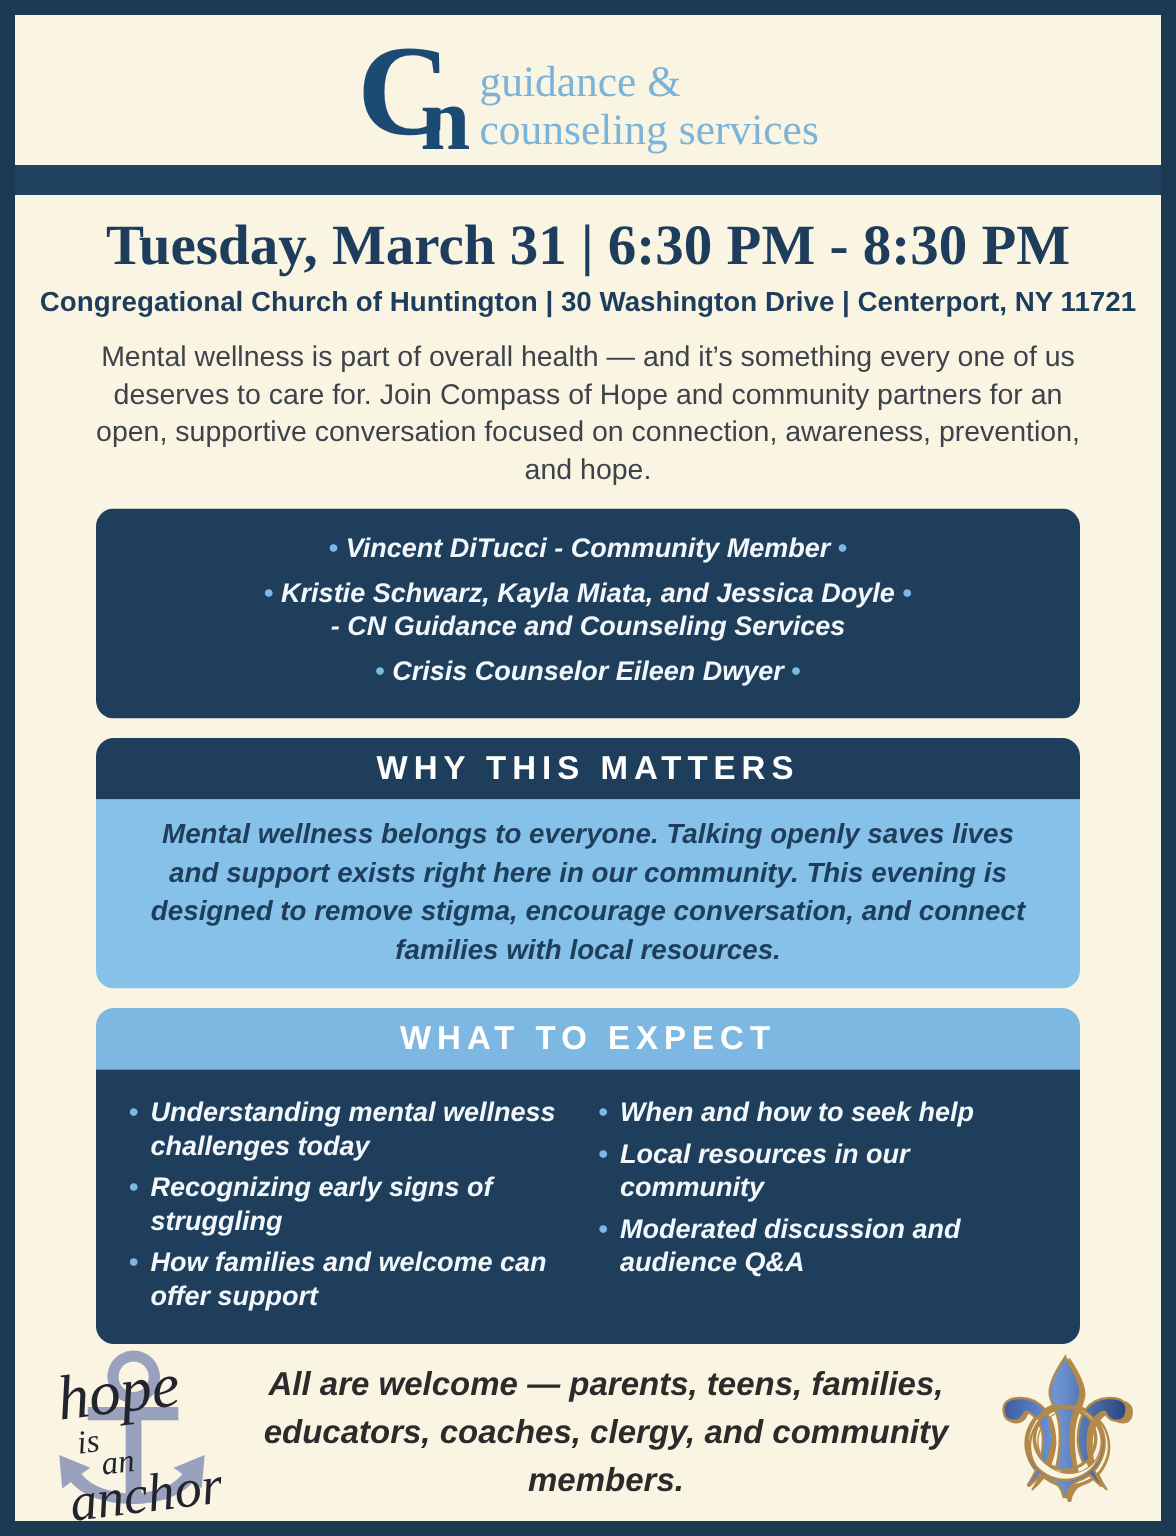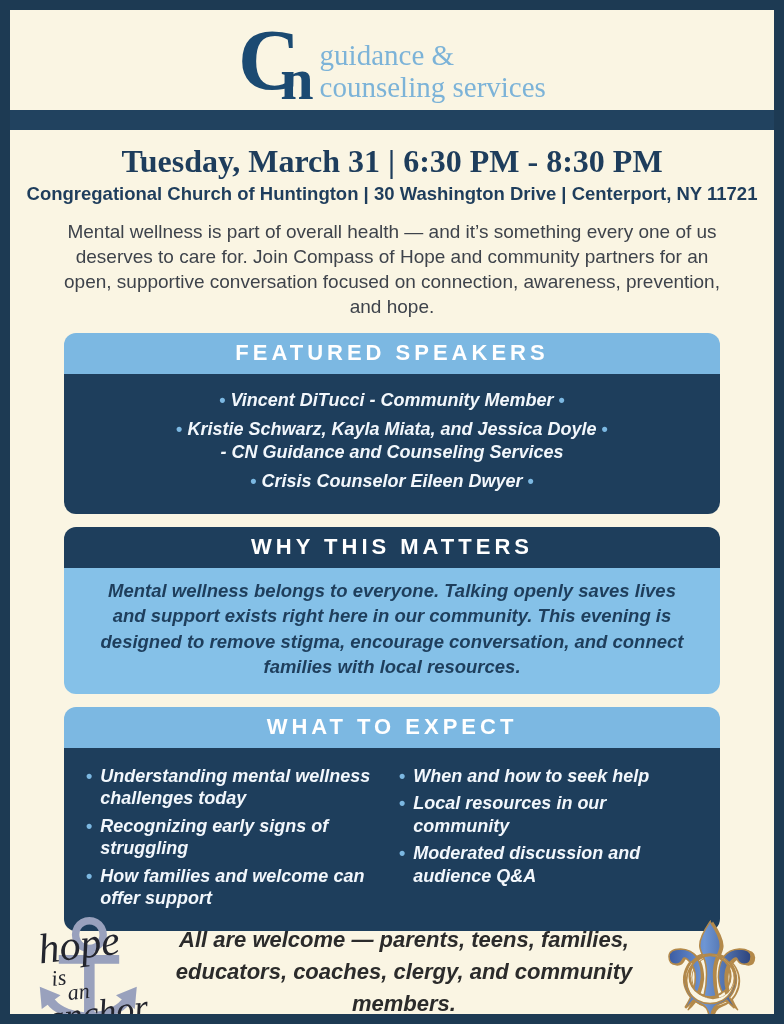--- a/index.html
+++ b/index.html
@@ -46,21 +46,21 @@
   .banner-title {
     font-family:"Liberation Serif", serif; font-weight:bold;
     font-size:52px; letter-spacing:2px; line-height:1.02;
     color:#7db9e4;
   }
   .banner-subtitle { color:#ffffff; font-size:22px; font-weight:bold; margin-top:3px; }
 
   
   .date-line {
     text-align:center; font-family:"Liberation Serif", serif;
-    font-weight:bold; font-size:32px; color:#1e3d5c; margin-top:14px; line-height:1.1;
+    font-weight:bold; font-size:38px; color:#1e3d5c; margin-top:14px; line-height:1.1;
   }
   .location-line { text-align:center; font-weight:bold; font-size:18.5px; color:#1e3d5c; margin-top:4px; }
 
   
   .intro {
     text-align:center; font-size:19px; color:#3e434b;
     width:676px; margin:14px auto 0; line-height:1.32;
   }
 
   
@@ -115,21 +115,20 @@
 
     <div class="banner">
     </div>
 
     <div class="date-line">Tuesday, March 31 | 6:30 PM - 8:30 PM</div>
     <div class="location-line">Congregational Church of Huntington | 30 Washington Drive | Centerport, NY 11721</div>
 
     <div class="intro">Mental wellness is part of overall health — and it’s something every one of us deserves to care for.  Join Compass of Hope and community partners for an open, supportive conversation focused on connection, awareness, prevention, and hope.</div>
 
     <div class="panel">
-      <div class="panel-header hdr-blue">FEATURED SPEAKERS</div>
       <div class="speakers-body body-navy">
         <div class="speaker-line">
           <span class="bullet">•</span>
           <span>Vincent DiTucci - Community Member</span>
           <span class="bullet">•</span>
         </div>
         <div class="speaker-line">
           <span class="bullet">•</span>
           <span>Kristie Schwarz, Kayla Miata, and Jessica Doyle</span>
           <span class="bullet">•</span>

